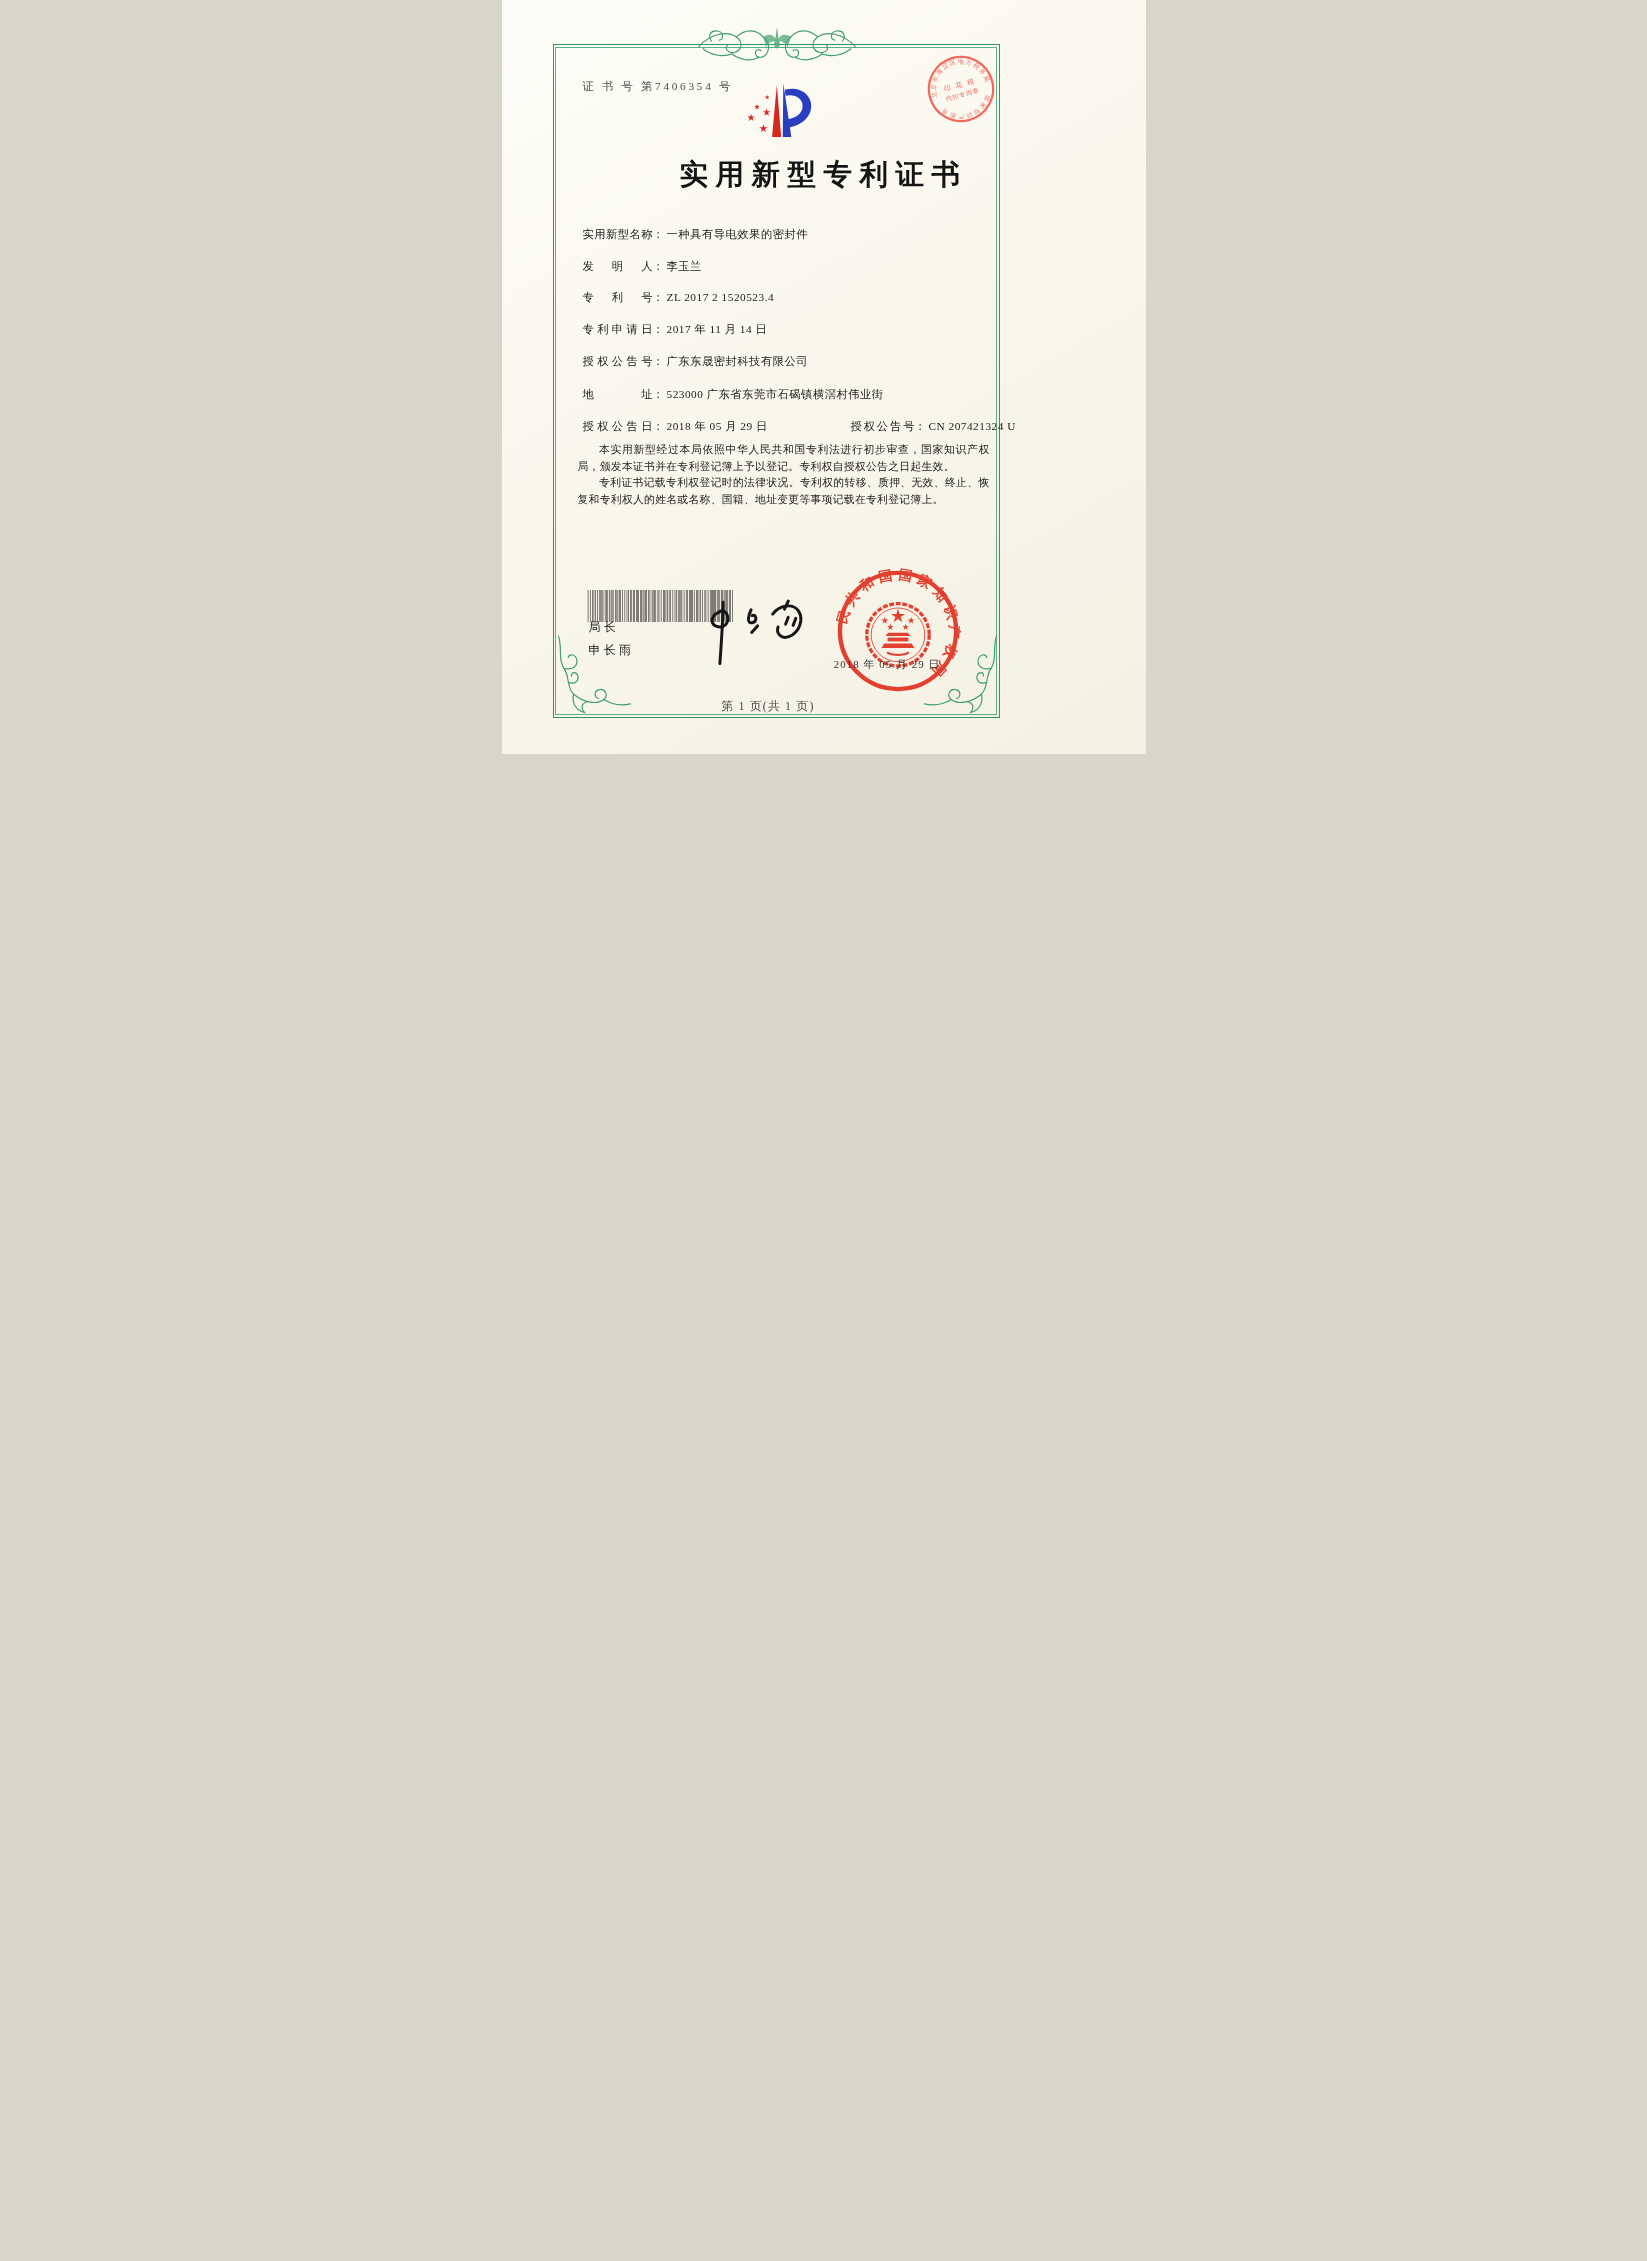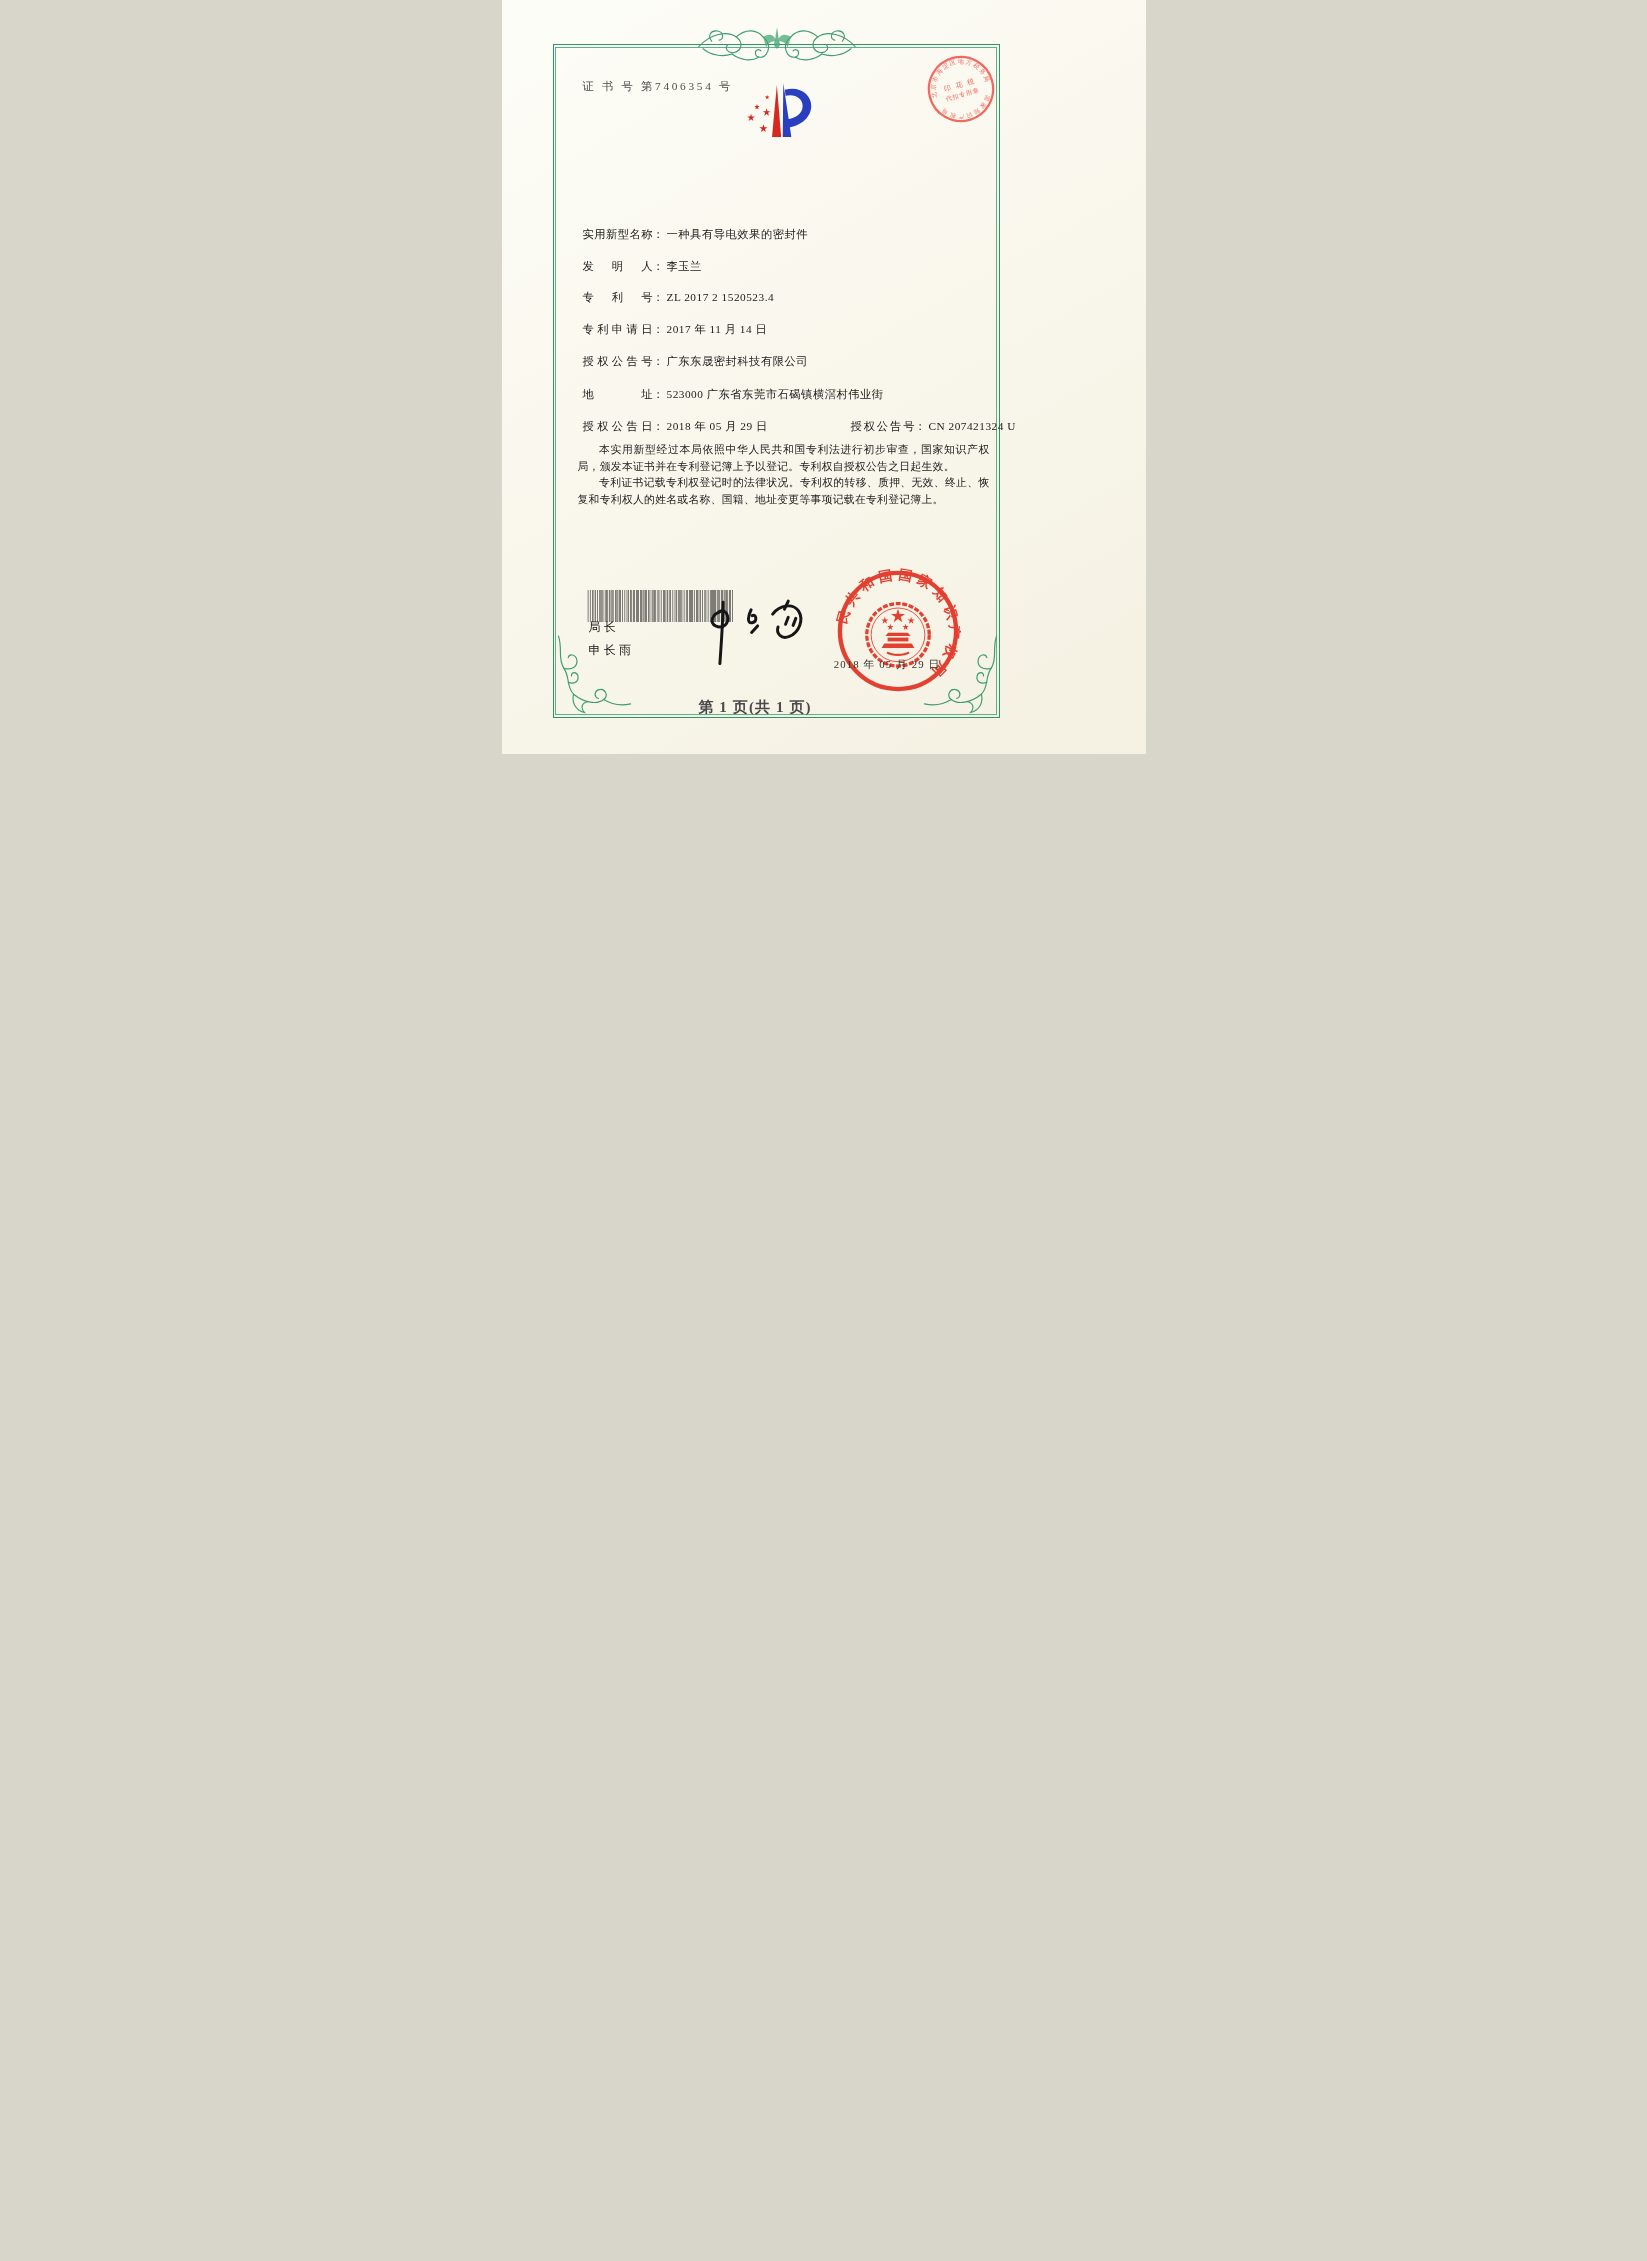--- a/index.html
+++ b/index.html
@@ -44,22 +44,22 @@
   #officer-title{top:619px;}
   #officer-name{top:642px;}
   .sig{position:absolute;left:180px;top:599px;}
   
   .seal{position:absolute;left:333px;top:568px;opacity:.93;}
   .seal-date{position:absolute;left:321px;top:658px;width:129px;text-align:center;
     font-size:10.8px;letter-spacing:1.1px;color:#333;z-index:6;}
   
   .tax-stamp{position:absolute;left:424px;top:54px;opacity:.88;}
   
-  .footer{position:absolute;left:194px;top:698px;width:119px;text-align:center;
-    font-size:15px;letter-spacing:1.1px;color:#4a4a4a;font-weight:bold;}
+  .footer{position:absolute;left:194px;top:698px;width:119px;text-align:right;
+    font-size:12px;letter-spacing:1.1px;color:#4a4a4a;}
   svg text{font-family:"Liberation Serif","DejaVu Serif",serif;}
 </style>
 </head>
 <body>
 
 <div id="page">
 
   <div class="frame"></div>
 
   <svg class="orn" style="left:193px;top:22.6px;" width="164" height="45" viewBox="0 0 304 84">
@@ -129,20 +129,21 @@
         <textPath href="#taxcirc" startOffset="25%" text-anchor="middle">北京市海淀区地方税务局</textPath>
       </text>
       <text font-size="14" letter-spacing="5">
         <textPath href="#taxcirc" startOffset="75%" text-anchor="middle">国家知识产权局</textPath>
       </text>
       <text x="85" y="80" text-anchor="middle" font-size="17" letter-spacing="4">印 花 税</text>
       <text x="85" y="104" text-anchor="middle" font-size="15" letter-spacing="2">代扣专用章</text>
     </g>
   </svg>
 
+  <h1 class="title">实用新型专利证书</h1>
 
   <div class="row" style="top:227px;">
     <span class="lbl">实用新型名称</span><span class="colon">：</span><span class="val">一种具有导电效果的密封件</span>
   </div>
   <div class="row" style="top:259px;">
     <span class="lbl">发明人</span><span class="colon">：</span><span class="val">李玉兰</span>
   </div>
   <div class="row" style="top:290px;">
     <span class="lbl">专利号</span><span class="colon">：</span><span class="val">ZL 2017 2 1520523.4</span>
   </div>

